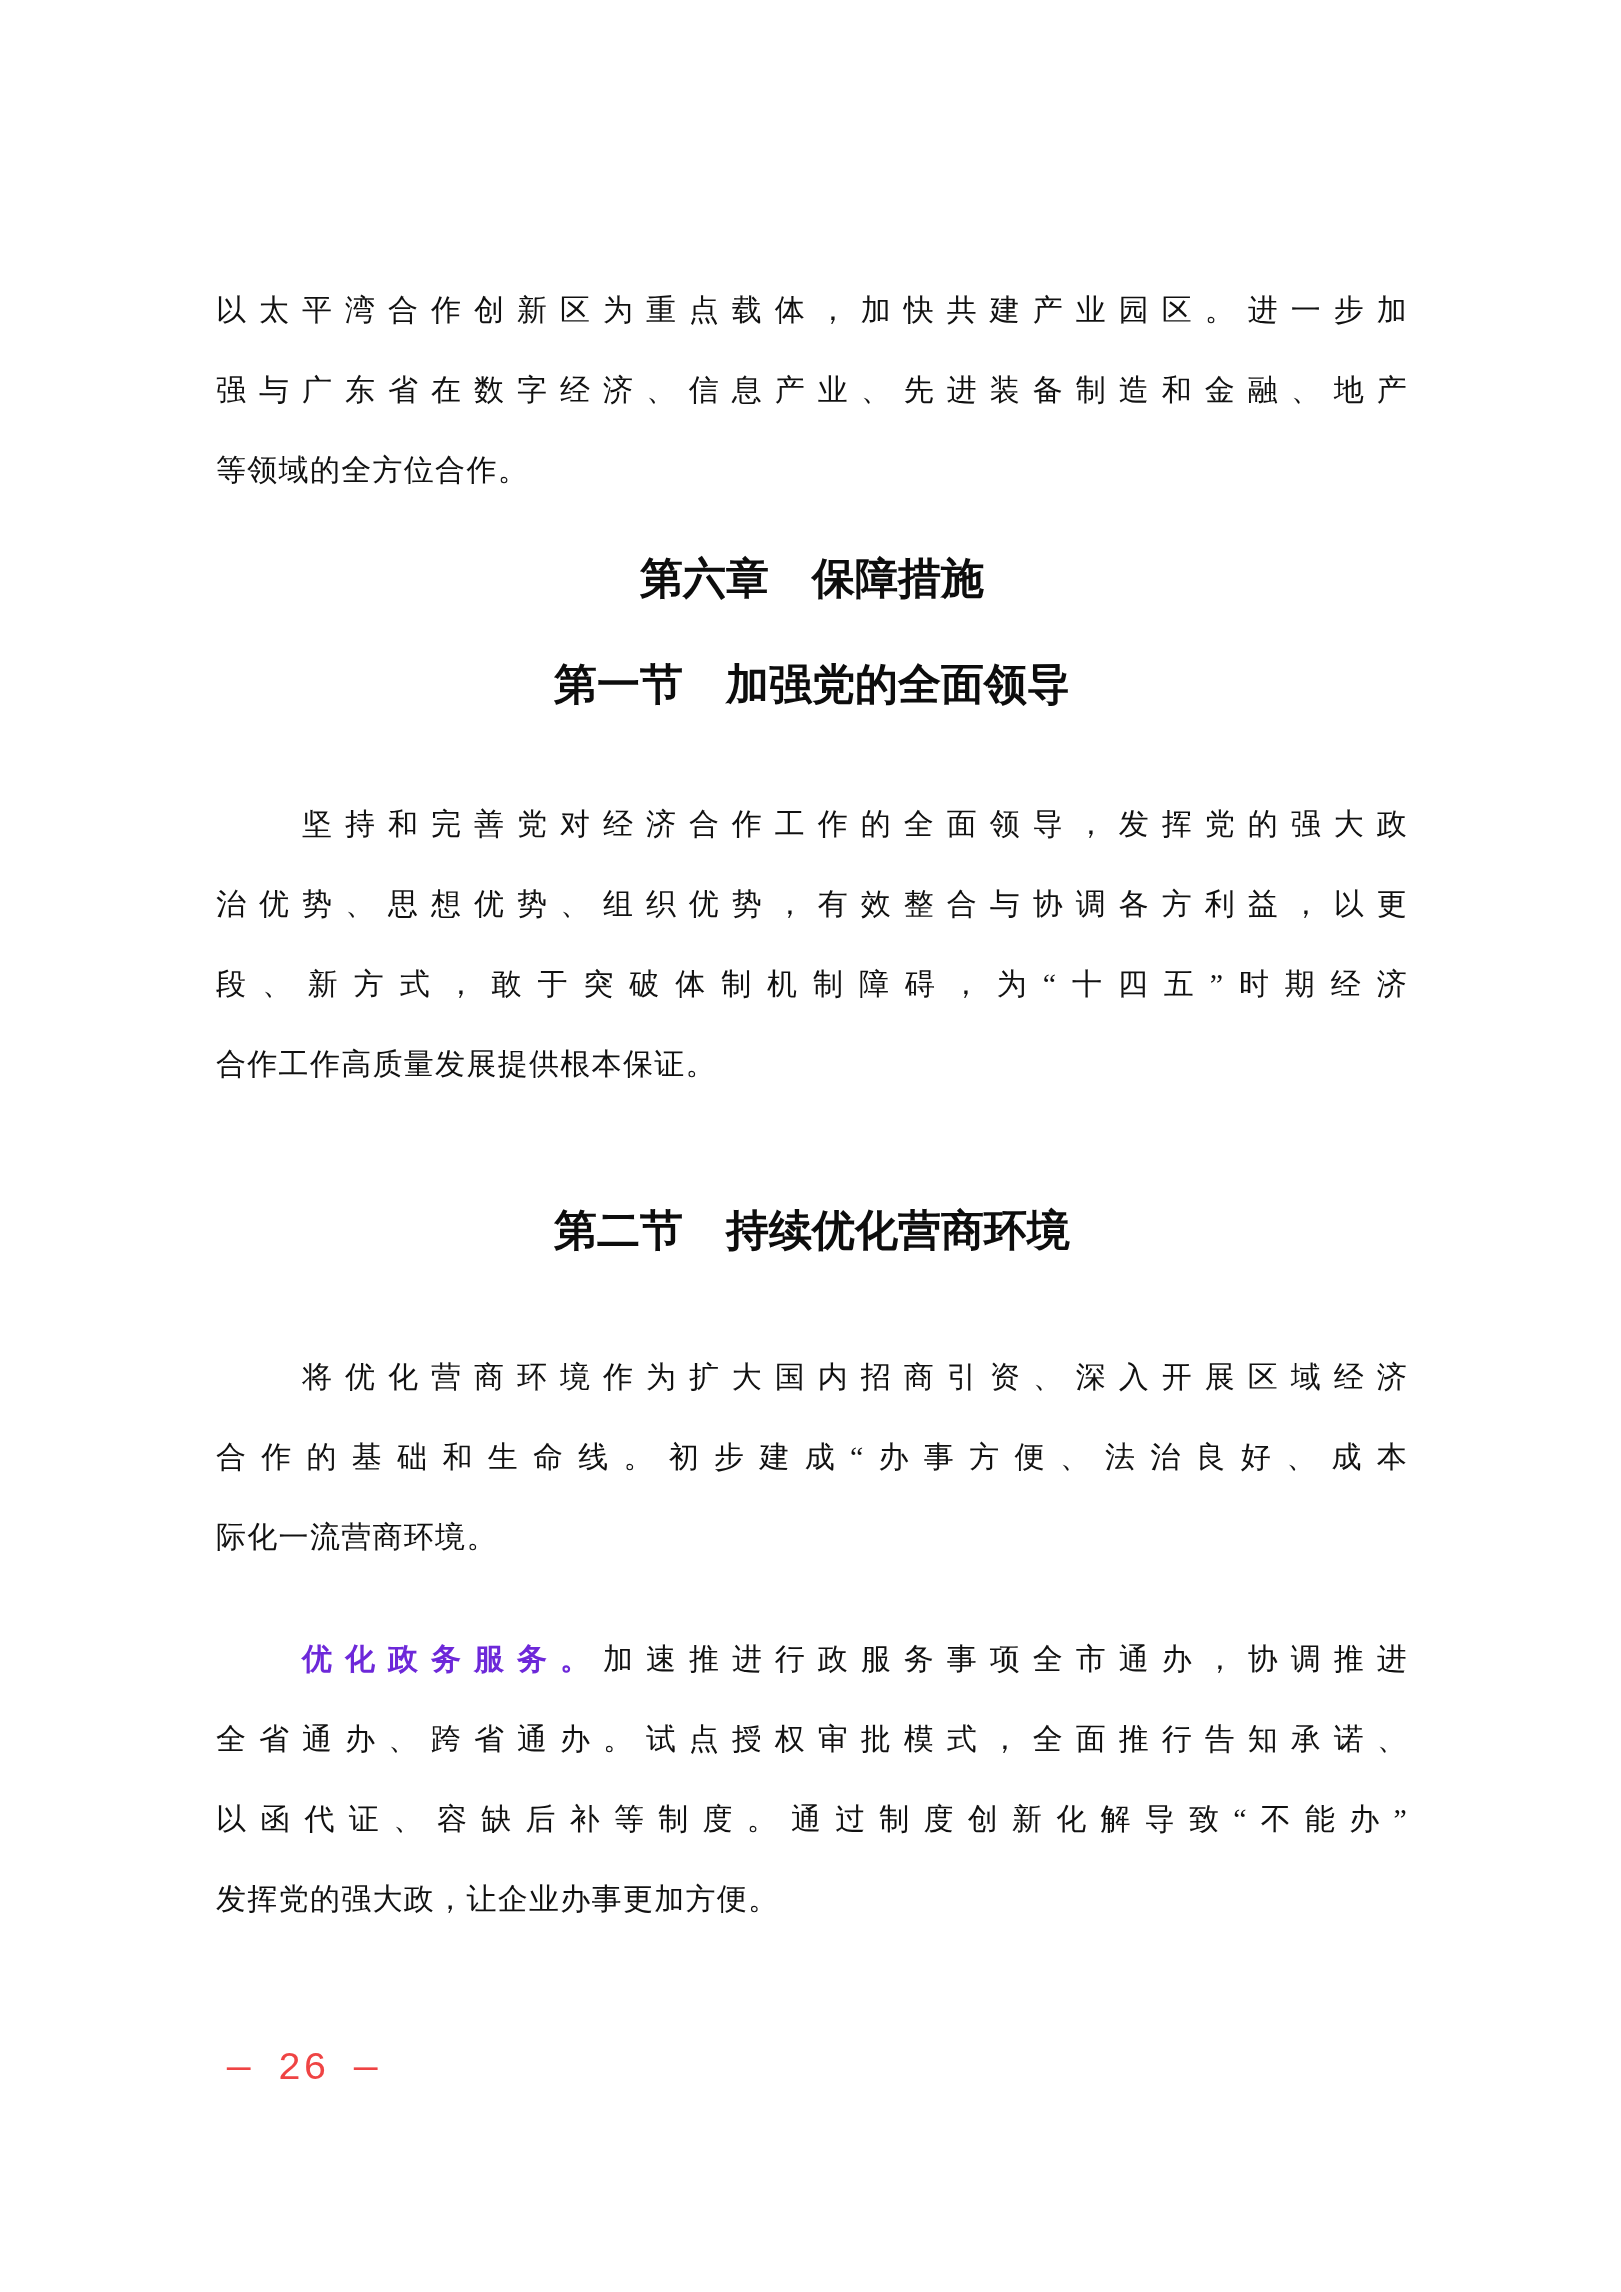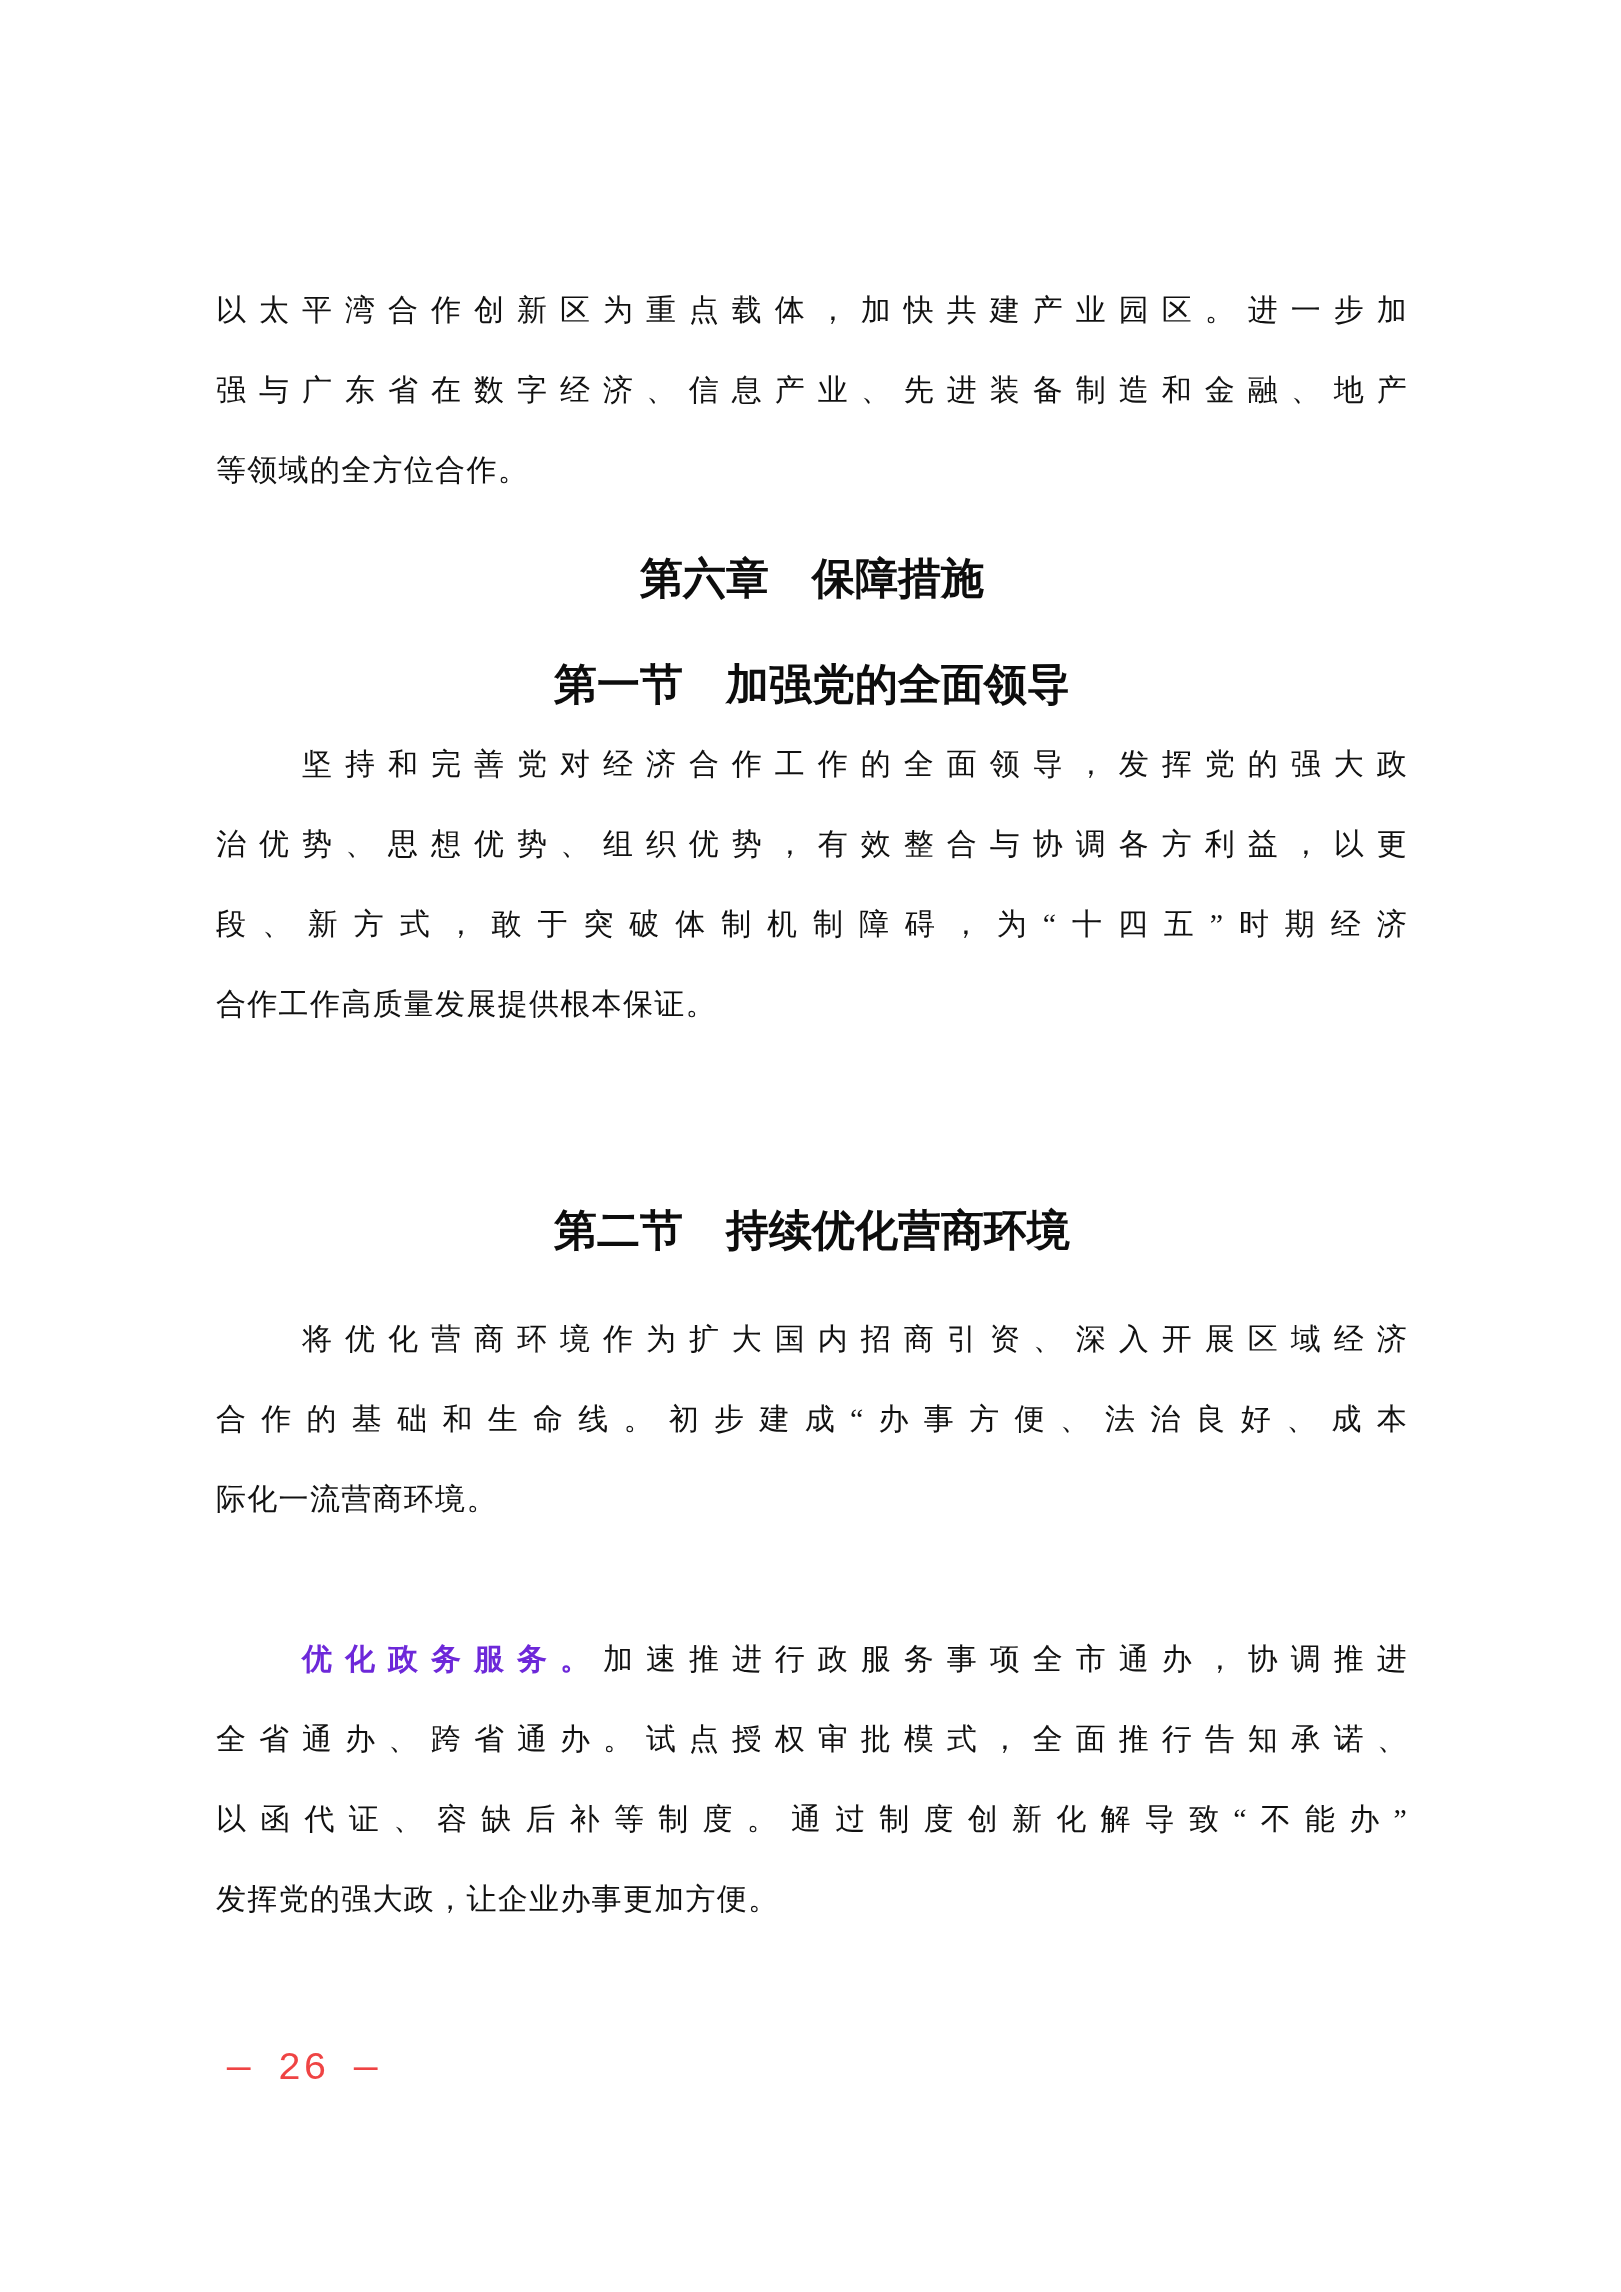--- a/index.html
+++ b/index.html
@@ -75,30 +75,30 @@
   <div class="textblock" style="top:270px">
     <div class="line">以太平湾合作创新区为重点载体，加快共建产业园区。进一步加</div>
     <div class="line">强与广东省在数字经济、信息产业、先进装备制造和金融、地产</div>
     <div class="line end">等领域的全方位合作。</div>
   </div>
 
   <div class="heading chapter" style="top:549px">第六章　保障措施</div>
 
   <div class="heading section" style="top:655px">第一节　加强党的全面领导</div>
 
-  <div class="textblock" style="top:724px">
+  <div class="textblock" style="top:784px">
     <div class="line indent">坚持和完善党对经济合作工作的全面领导，发挥党的强大政</div>
     <div class="line">治优势、思想优势、组织优势，有效整合与协调各方利益，以更</div>
     <div class="line">段、新方式，敢于突破体制机制障碍，为“十四五”时期经济</div>
     <div class="line end">合作工作高质量发展提供根本保证。</div>
   </div>
 
   <div class="heading section" style="top:1201px">第二节　持续优化营商环境</div>
 
-  <div class="textblock" style="top:1299px">
+  <div class="textblock" style="top:1337px">
     <div class="line indent">将优化营商环境作为扩大国内招商引资、深入开展区域经济</div>
     <div class="line">合作的基础和生命线。初步建成“办事方便、法治良好、成本</div>
     <div class="line end">际化一流营商环境。</div>
   </div>
 
   <div class="textblock" style="top:1619px">
     <div class="line indent">
       <span class="lead-bold">优化政务服务。</span><span>加速推进行政服务事项全市通办，协调推进</span>
     </div>
     <div class="line">全省通办、跨省通办。试点授权审批模式，全面推行告知承诺、</div>

